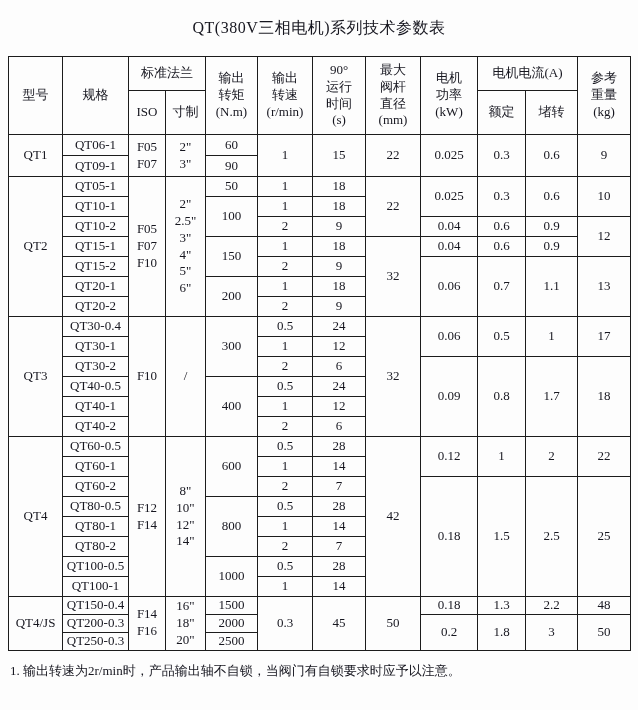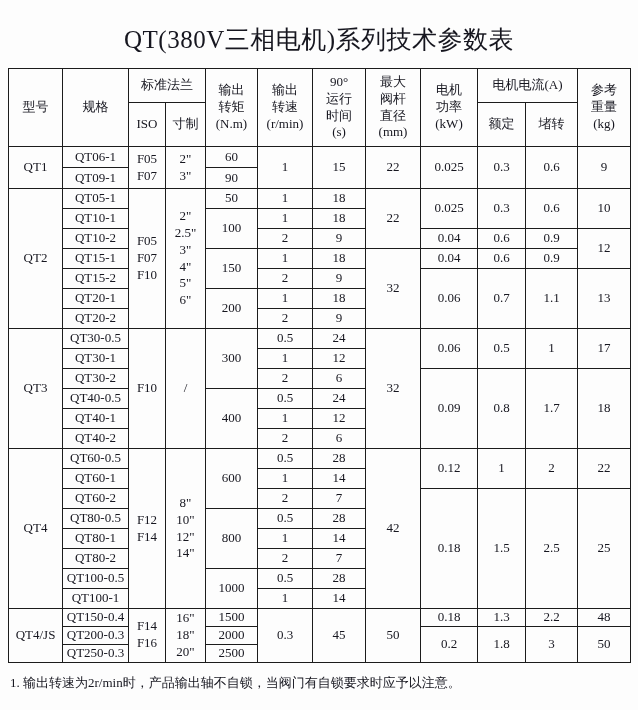--- a/index.html
+++ b/index.html
@@ -7,22 +7,22 @@
   .page {
     width: 638px;
     height: 710px;
     background: #fdfdfd;
     color: #16161f;
     font-family: "Liberation Serif", "DejaVu Serif", serif;
     overflow: hidden;
   }
   .title {
     text-align: center;
-    padding-top: 26px;
-    font-size: 25px;
+    padding-top: 14px;
+    font-size: 16px;
     letter-spacing: 0.5px;
     line-height: 27px;
   }
   table.spec-table {
     border-collapse: collapse;
     table-layout: fixed;
     width: 622px;
     margin: 15px 0 0 8px;
   }
   .spec-table th, .spec-table td {
@@ -190,21 +190,21 @@
         <td>18</td>
       </tr>
       <tr class="h20">
         <td class="left">QT20-2</td>
         <td>2</td>
         <td>9</td>
       </tr>
 
       <tr class="h20">
         <td rowspan="6">QT3</td>
-        <td class="left">QT30-0.5</td>
+        <td class="left">QT30-0.4</td>
         <td rowspan="6">F10</td>
         <td rowspan="6" class="slash">/</td>
         <td rowspan="3">300</td>
         <td>0.5</td>
         <td>24</td>
         <td rowspan="6">32</td>
         <td rowspan="2">0.06</td>
         <td rowspan="2">0.5</td>
         <td rowspan="2">1</td>
         <td rowspan="2">17</td>

